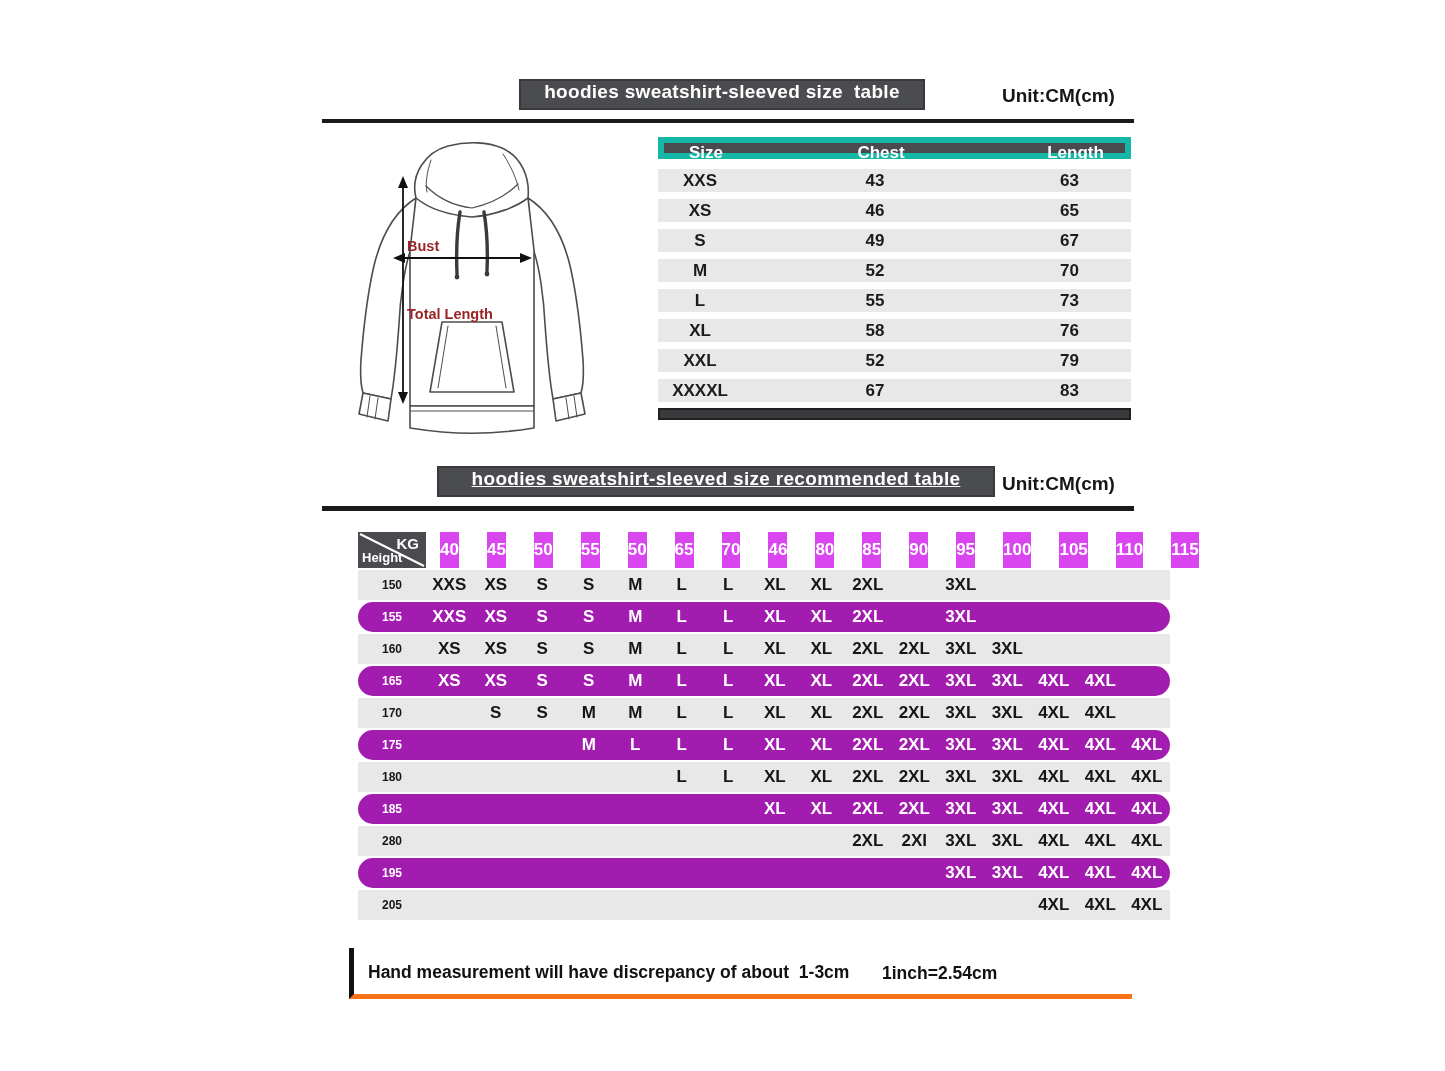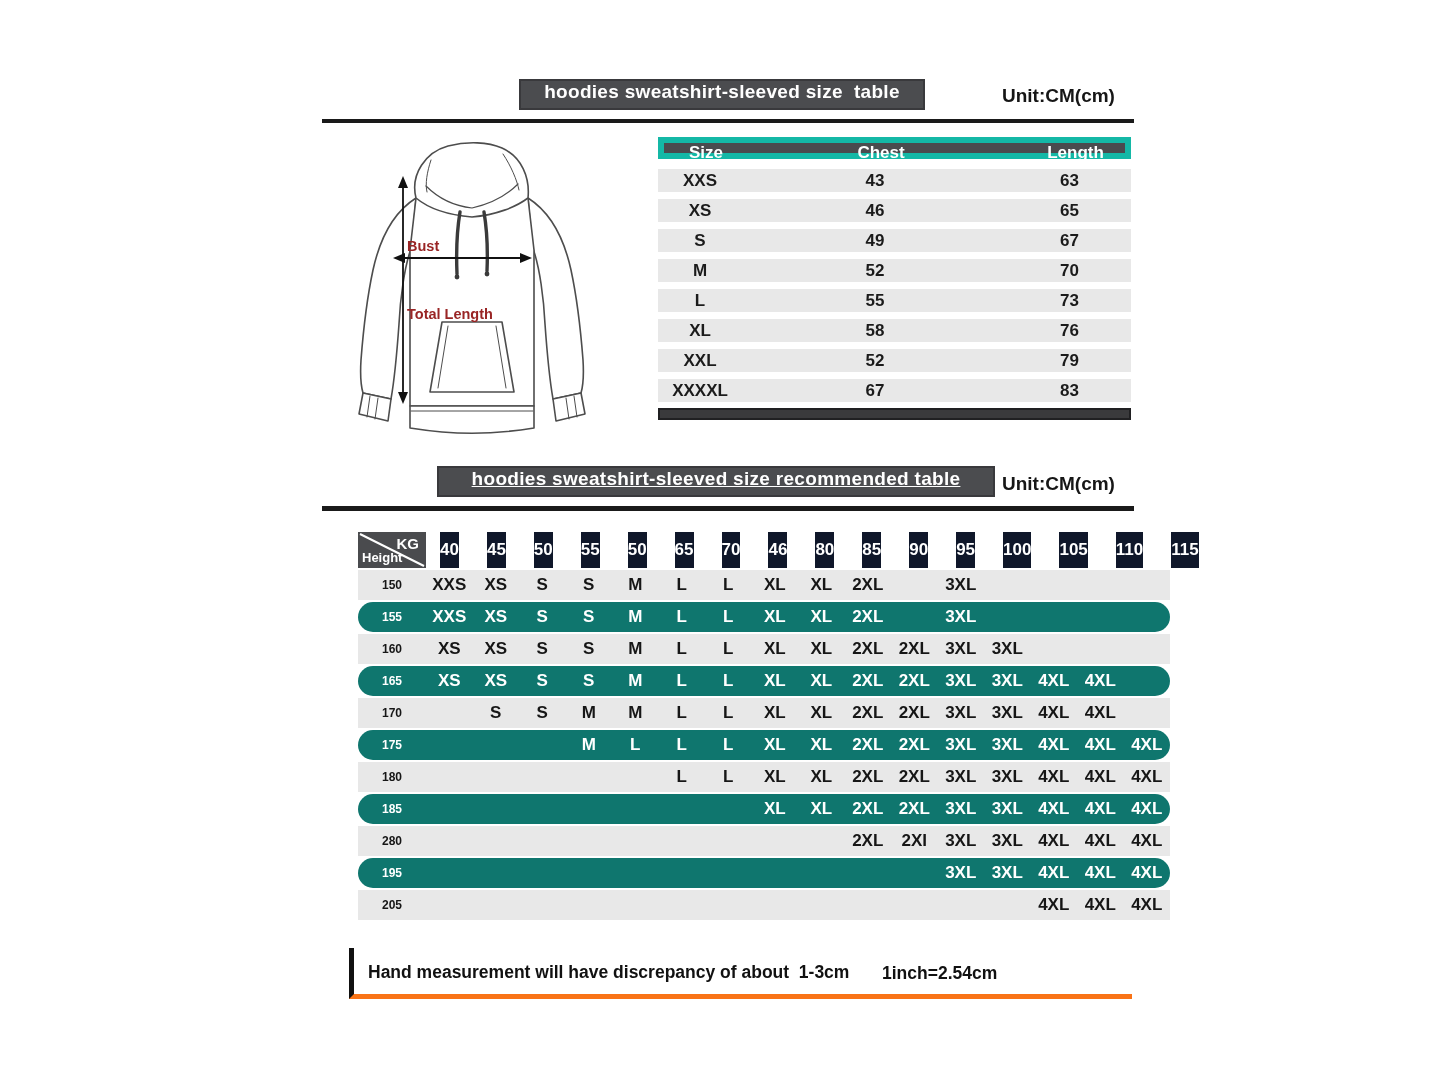--- a/index.html
+++ b/index.html
@@ -30,26 +30,26 @@
   }
   .st-row:first-of-type{margin-top:10px;}
   .st-bottom{height:12px;background:#3a3a3c;border:2px solid #202022;box-sizing:border-box;margin-top:6px;}
   
   .mx-grid{display:grid;grid-template-columns:68px repeat(16,1fr);}
   .mx-header{height:36px;}
   .mx-corner{position:relative;background:#4a4b4e;color:#fff;font-weight:bold;}
   .mx-corner .kg{position:absolute;top:3px;right:7px;font-size:15px;}
   .mx-corner .ht{position:absolute;bottom:3px;left:4px;font-size:13px;}
   .mx-wcell{
-    background:#0f172a;color:#fff;font-size:17px;font-weight:bold;
+    background:#d946ef;color:#fff;font-size:17px;font-weight:bold;
     line-height:36px;text-align:center;margin:0 14px;
   }
   .mx-row{height:30px;line-height:30px;margin-top:2px;font-weight:bold;font-size:17px;}
   .mx-row.light{background:#e8e8e8;color:#161616;}
-  .mx-row.dark{background:#0f766e;color:#fff;border-radius:15px;}
+  .mx-row.dark{background:#a21caf;color:#fff;border-radius:15px;}
   .mx-cell{text-align:center;overflow:visible;white-space:nowrap;}
   .mx-label{text-align:center;font-size:12px;}
   
   .foot-frame{border-left:5px solid #111;border-bottom:5px solid #f97316;box-sizing:border-box;}
   .foot-note{font-size:17.5px;font-weight:bold;color:#111;white-space:pre;}
   
   .red-label{fill:#992525;font-weight:bold;font-size:14.5px;font-family:"Liberation Sans",sans-serif;}
 </style>
 </head>
 <body>

